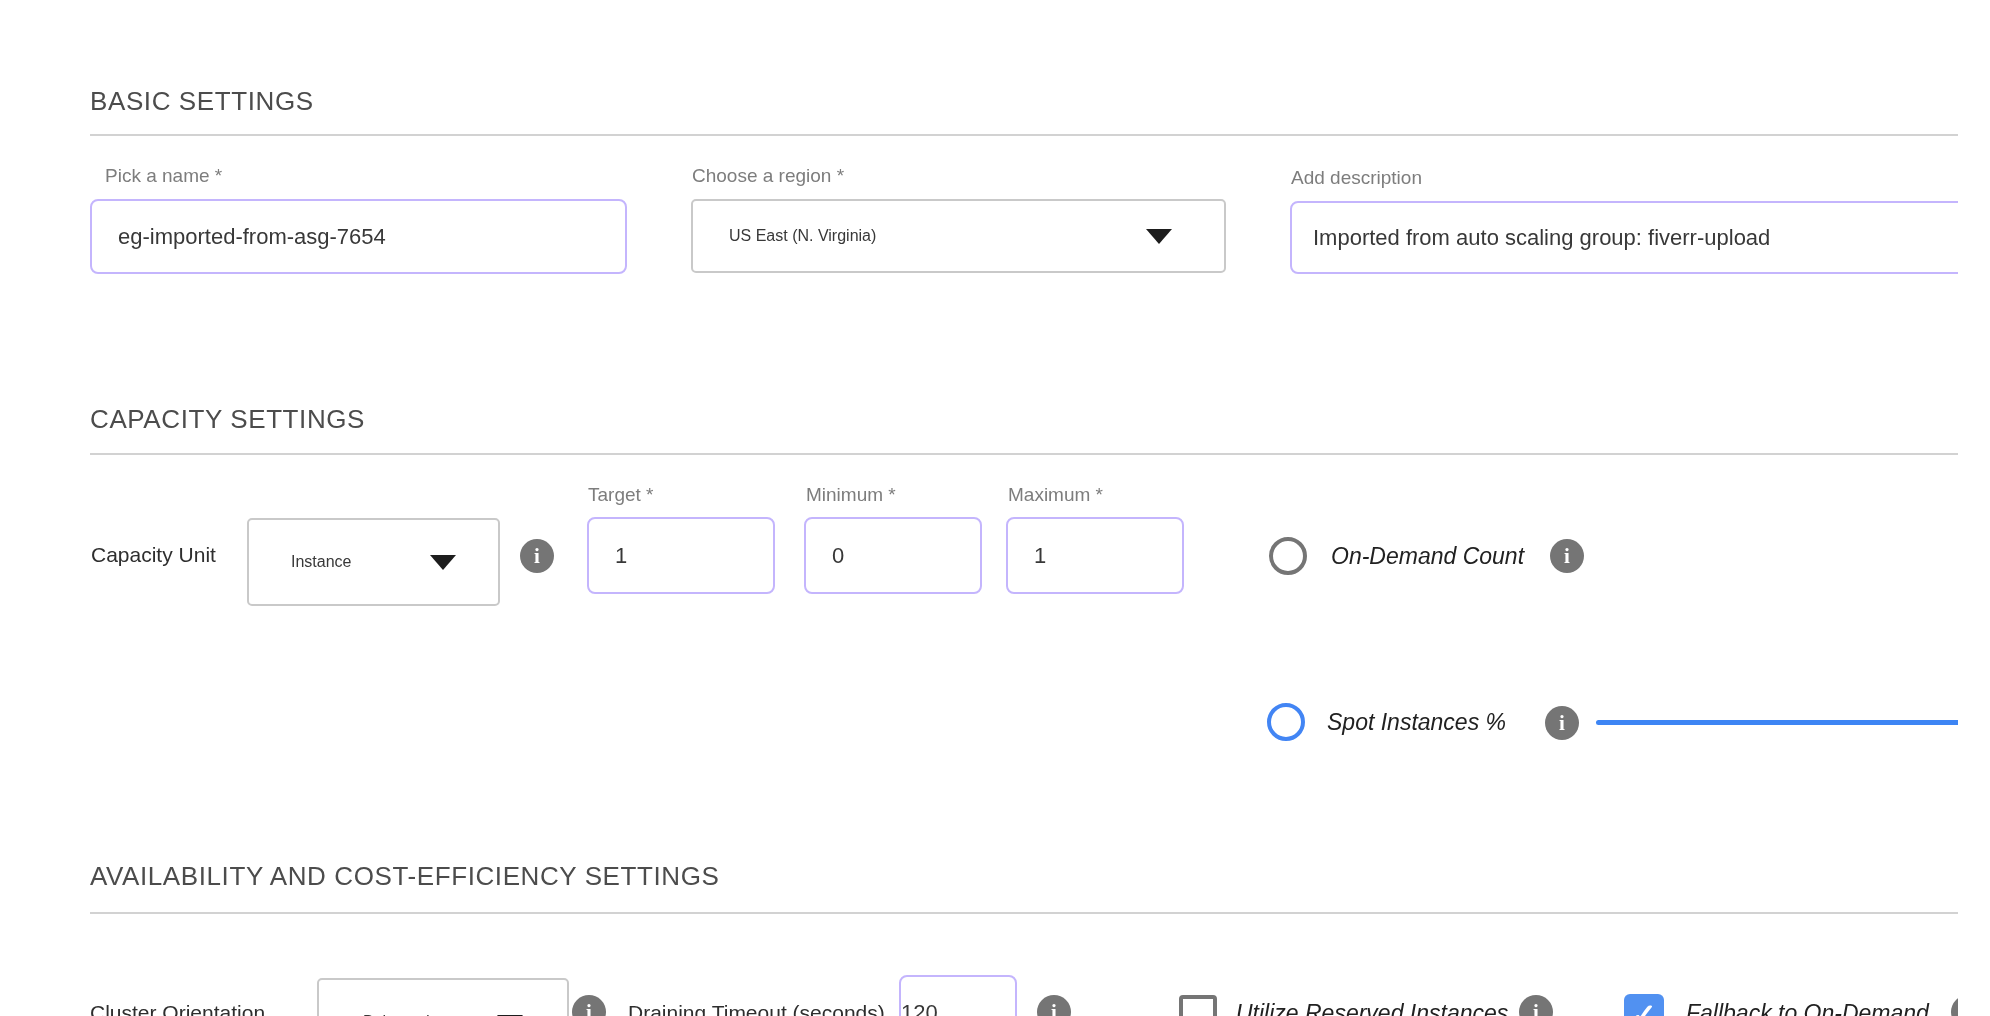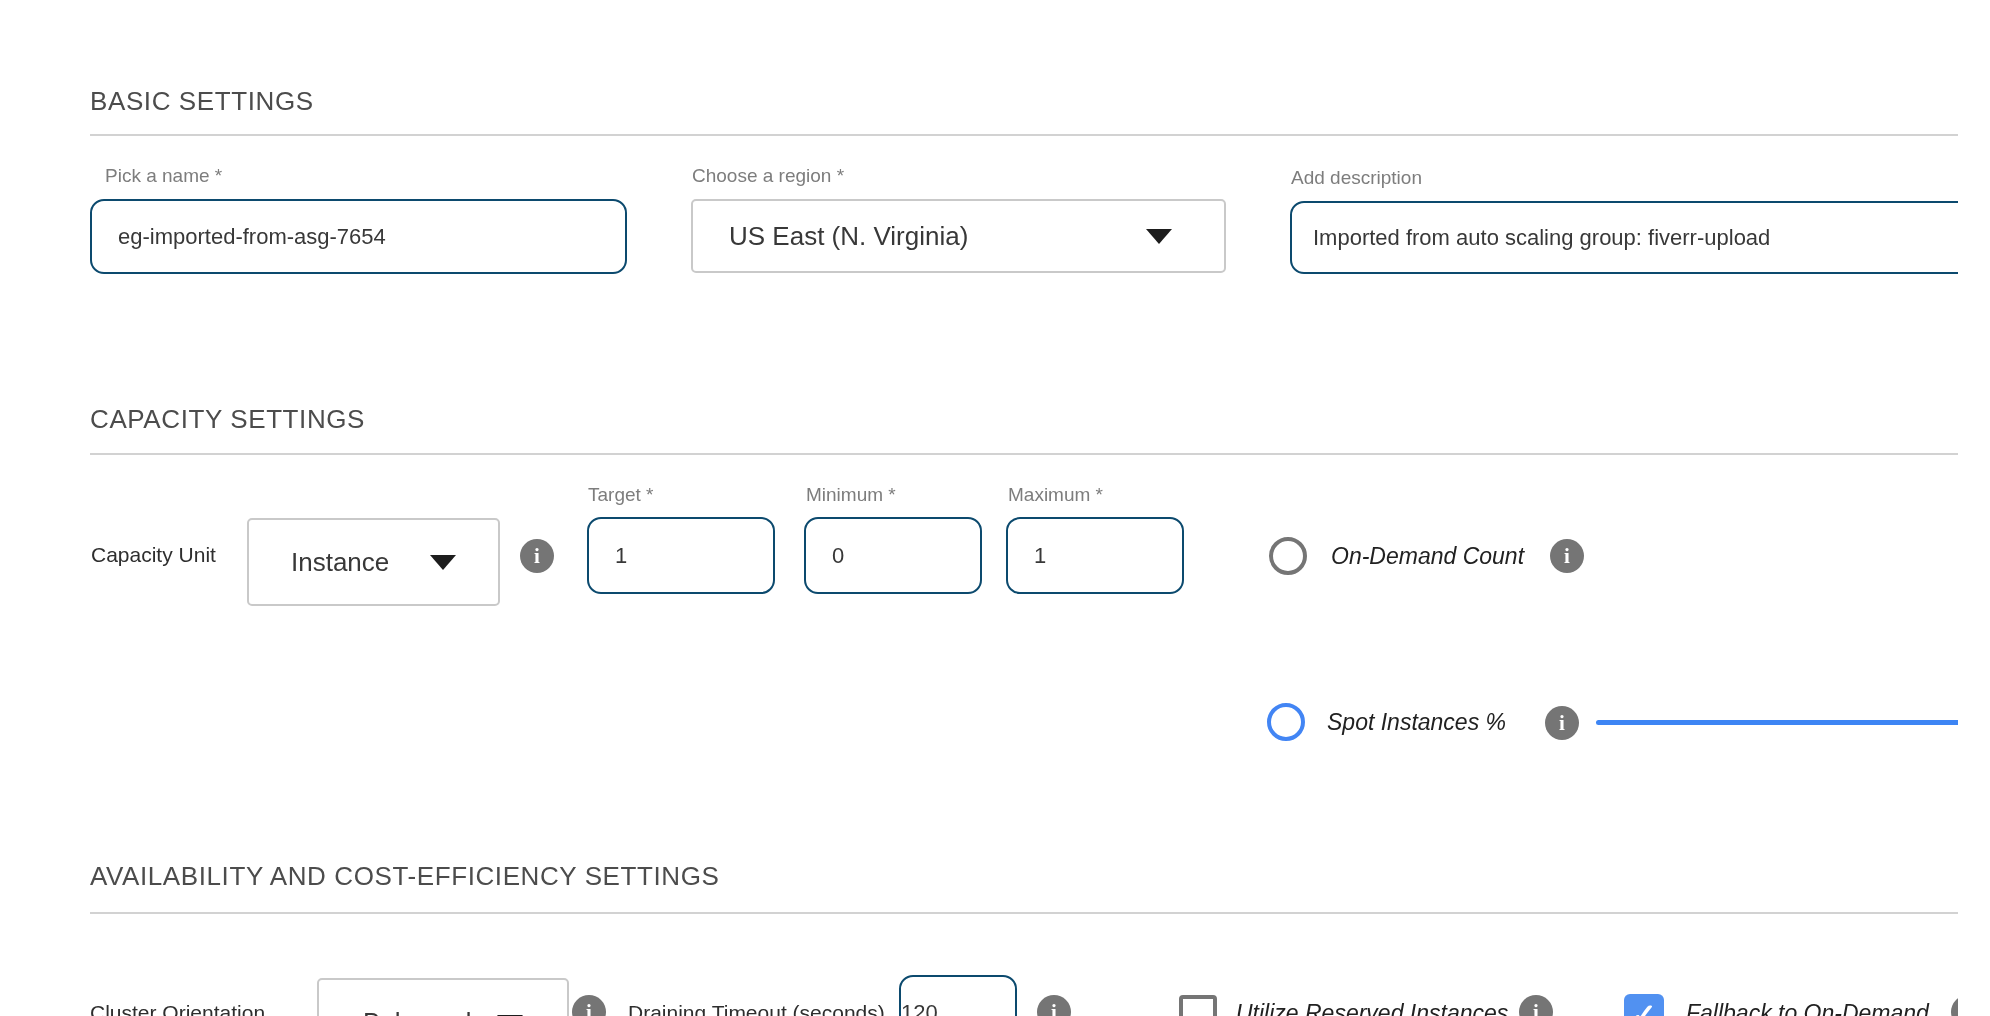--- a/index.html
+++ b/index.html
@@ -16,30 +16,30 @@
     font-size:26px; color:#4c4c4c; letter-spacing:0.6px; font-weight:400;
     white-space:nowrap;
   }
   .divider { height:2px; background:#d2d2d2; }
 
   .field-label { font-size:19px; color:#7d7d7d; white-space:nowrap; }
   .row-label   { font-size:21px; color:#2e2e2e; white-space:nowrap; }
   .opt-label   { font-size:23px; color:#212121; white-space:nowrap;font-style:italic; }
 
   .text-input {
-    border:2px solid #0c4a6e; border-radius:14px; background:#fff;
+    border:2px solid #c4b5fd; border-radius:8px; background:#fff;
     font-family:"Liberation Sans", sans-serif;
     font-size:22px; color:#383838; outline:none;
   }
 
   .select-box {
     border:2px solid #c9c9c9; border-radius:5px; background:#fff;
     display:flex; align-items:center; cursor:pointer;
   }
-  .select-value { font-size:26px; color:#383838; white-space:nowrap; }
+  .select-value { font-size:16px; color:#383838; white-space:nowrap; }
   .caret {
     width:0; height:0;
     border-left:13px solid transparent; border-right:13px solid transparent;
     border-top:15px solid #1d1d1d;
     margin-left:auto;
   }
 
   .info-icon {
     width:34px; height:34px; border-radius:50%;
     background:#757575; color:#ffffff;

